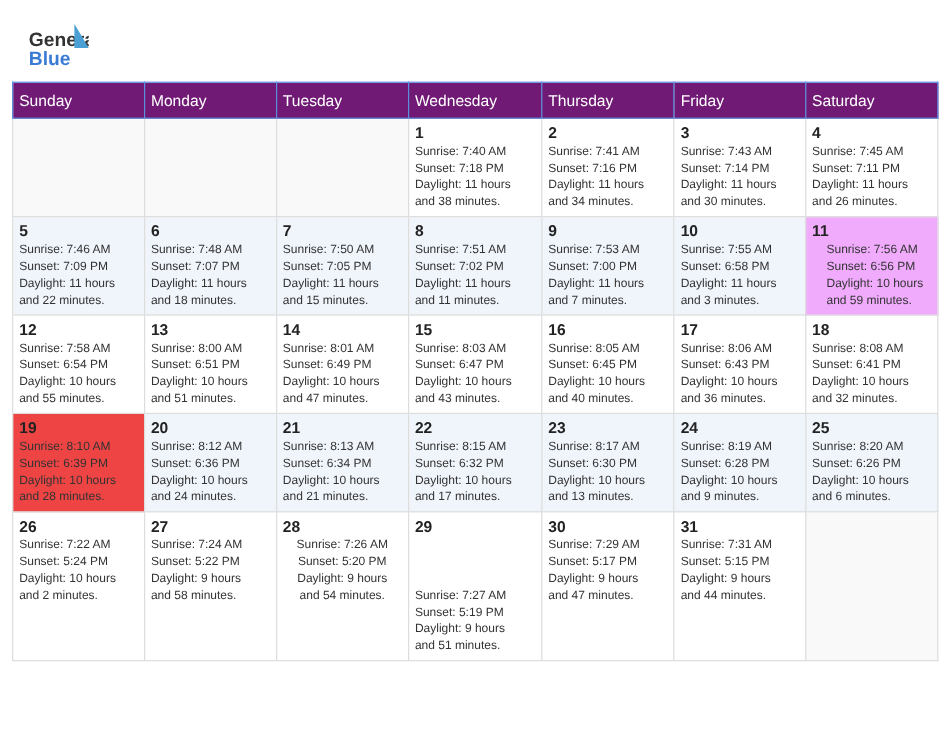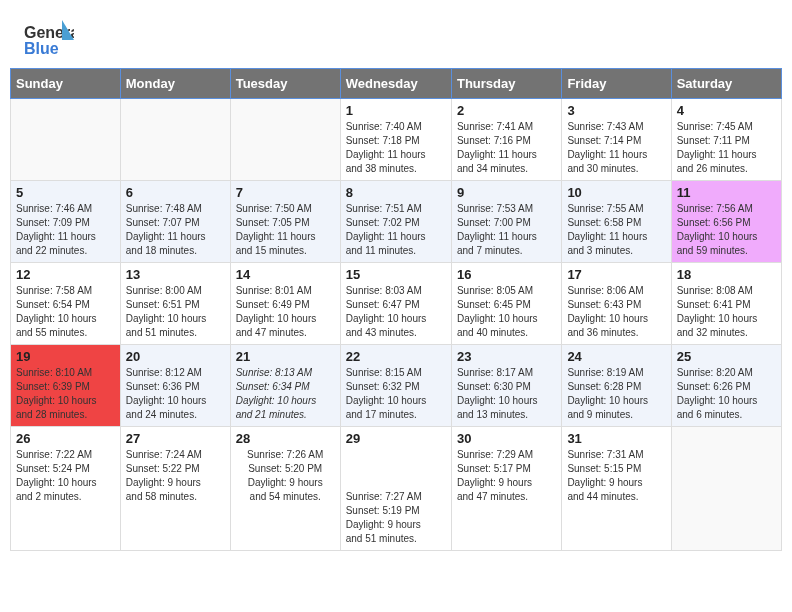--- a/index.html
+++ b/index.html
@@ -32,24 +32,24 @@
     .calendar {
       width: 100%;
       border-collapse: collapse;
       margin: 0 0 0 0;
       padding: 0 8px;
     }
     .calendar-wrapper {
       padding: 0 10px 10px 10px;
     }
     .calendar th {
-      background-color: #737373;
+      background-color: #701a75;
       color: #fff;
       font-size: 13px;
-      font-weight: bold;
+      font-weight: normal;
       padding: 7px 5px;
       text-align: left;
       border: 1px solid #5a8fdd;
     }
     .calendar td {
       vertical-align: top;
       border: 1px solid #ddd;
       padding: 4px 5px;
       width: 113px;
       min-height: 80px;
@@ -181,21 +181,21 @@
           </td>
           <td style="background: rgb(240, 244, 251);">
             <span class="day-number">10</span>
             <div class="day-info" style="white-space: pre-line;">Sunrise: 7:55 AM
 Sunset: 6:58 PM
 Daylight: 11 hours
 and 3 minutes.</div>
           </td>
           <td style="background: #f0abfc;">
             <span class="day-number">11</span>
-            <div class="day-info" style="white-space: pre-line;">Sunrise: 7:56 AM
+            <div class="day-info" style="white-space: pre-line; margin-left: 12px;">Sunrise: 7:56 AM
 Sunset: 6:56 PM
 Daylight: 10 hours
 and 59 minutes.</div>
           </td>
         </tr>
         <tr>
           <td>
             <span class="day-number">12</span>
             <div class="day-info" style="white-space: pre-line;">Sunrise: 7:58 AM
 Sunset: 6:54 PM
@@ -255,21 +255,21 @@
           </td>
           <td style="background: rgb(240, 244, 251);">
             <span class="day-number">20</span>
             <div class="day-info" style="white-space: pre-line;">Sunrise: 8:12 AM
 Sunset: 6:36 PM
 Daylight: 10 hours
 and 24 minutes.</div>
           </td>
           <td style="background: rgb(240, 244, 251);">
             <span class="day-number">21</span>
-            <div class="day-info" style="white-space: pre-line; font-style: italic;">Sunrise: 8:13 AM
+            <div class="day-info" style="white-space: pre-line;">Sunrise: 8:13 AM
 Sunset: 6:34 PM
 Daylight: 10 hours
 and 21 minutes.</div>
           </td>
           <td style="background: rgb(240, 244, 251);">
             <span class="day-number">22</span>
             <div class="day-info" style="white-space: pre-line;">Sunrise: 8:15 AM
 Sunset: 6:32 PM
 Daylight: 10 hours
 and 17 minutes.</div>

